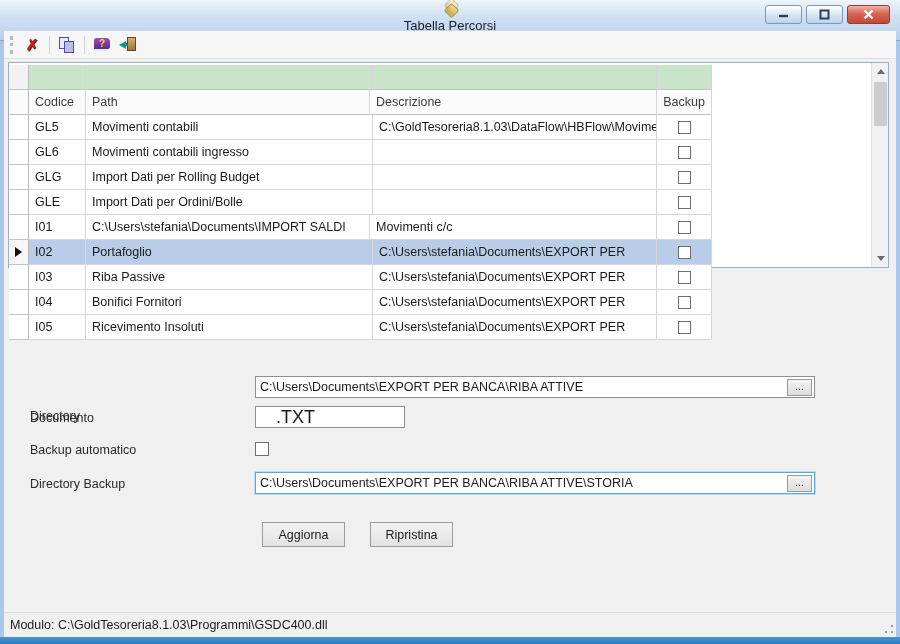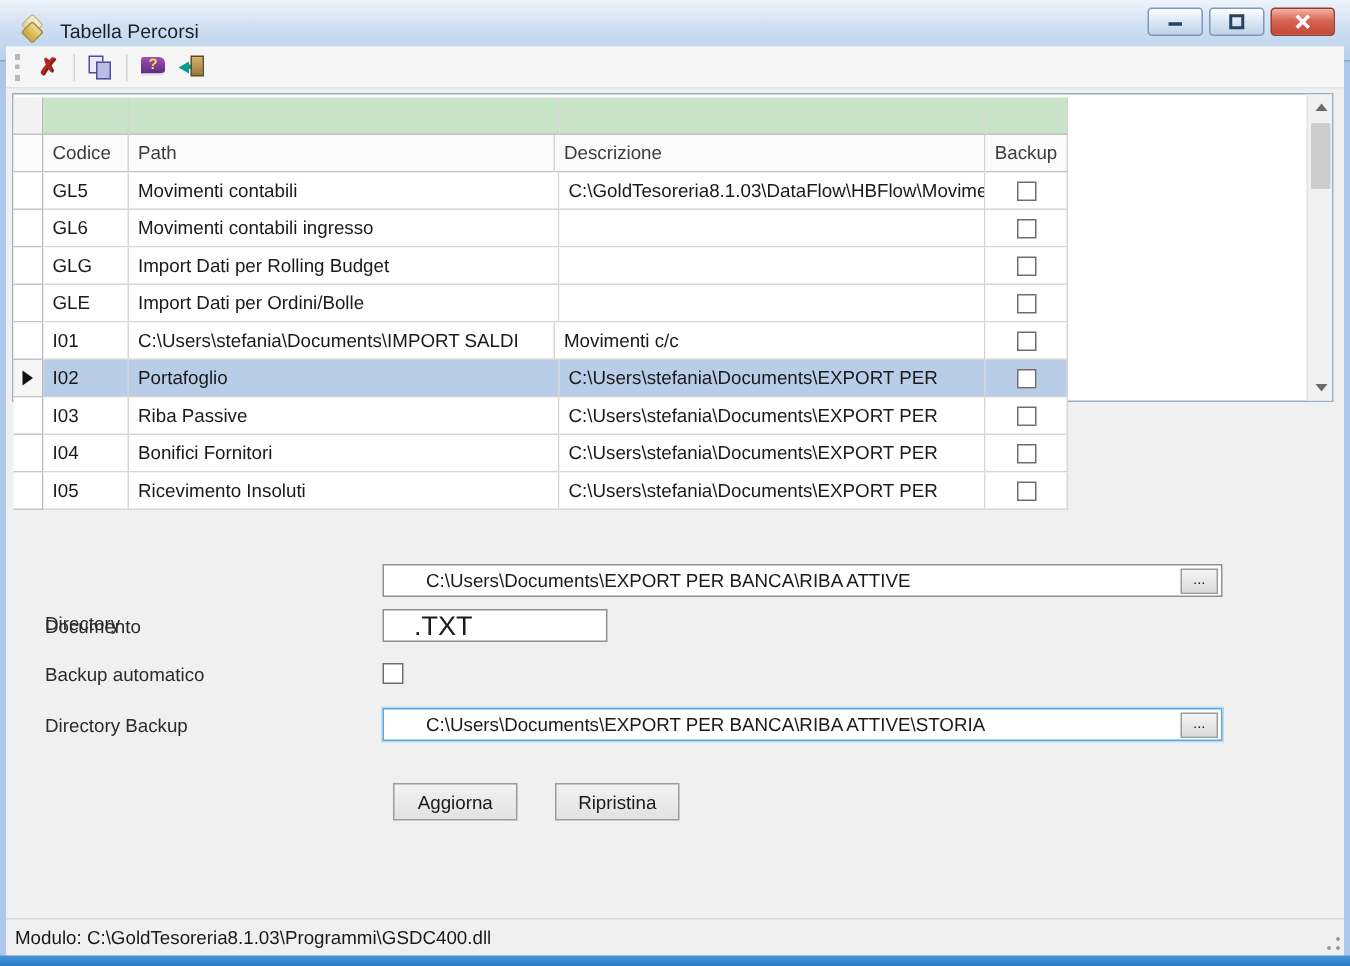--- a/index.html
+++ b/index.html
@@ -6,21 +6,21 @@
   *{box-sizing:border-box;}
   .window{
     position:relative;width:900px;height:644px;overflow:hidden;
     font-family:"Liberation Sans",sans-serif;background:#abc8ea;
     font-size:12.5px;color:#1a1a1a;
   }
   
   .titlebar{
     position:absolute;top:0;left:0;right:0;height:41px;
     background:linear-gradient(#eef4fc,#cfdff2 45%,#b9d0ea);
-    border-bottom:1px solid #8aa6c4;display:flex;align-items:center;
+    border-bottom:1px solid #8aa6c4;display:flex;align-items:center;flex-direction:column;
   }
   .app-icon{position:relative;width:20px;height:18px;margin:0 8px 0 12px;}
   .diamond{position:absolute;width:11px;height:11px;transform:rotate(45deg);border-radius:2px;}
   .diamond.back{left:4px;top:0;background:linear-gradient(#f6f0da,#ddd2a8);border:1px solid #c9bb8a;}
   .diamond.front{left:4px;top:5px;background:linear-gradient(#eed98c,#c9a73e);border:1px solid #a8893a;}
   .title-text{font-size:13px;color:#18202c;}
   .win-controls{position:absolute;right:10px;top:5px;display:flex;gap:4px;}
   .win-btn{
     width:37px;height:19px;border-radius:3px;border:1px solid #7e99b8;
     display:flex;align-items:center;justify-content:center;
@@ -72,21 +72,21 @@
   .vscroll{position:absolute;top:0;right:0;bottom:0;width:17px;background:#f1f1f1;border-left:1px solid #e3e3e3;}
   .sarrow{position:absolute;left:0;width:17px;height:17px;display:flex;align-items:center;justify-content:center;}
   .sarrow.up{top:0;} .sarrow.down{bottom:0;}
   .tri-up{width:0;height:0;border-left:4px solid transparent;border-right:4px solid transparent;border-bottom:5px solid #6a6a6a;}
   .tri-down{width:0;height:0;border-left:4px solid transparent;border-right:4px solid transparent;border-top:5px solid #6a6a6a;}
   .sthumb{position:absolute;left:2px;top:19px;width:13px;height:44px;background:#cdcdcd;border-radius:1px;}
   
   .flabel{position:absolute;left:26px;color:#2a2a2a;}
   .fieldbox{position:absolute;left:251px;width:560px;height:22px;border:1px solid #8f8f8f;background:#fff;display:flex;align-items:center;}
   .fieldbox.focused{border-color:#5aa7e0;box-shadow:0 0 0 1px #bcdcf4;}
-  .fieldbox input{flex:1;border:none;outline:none;height:36px;font-family:"Liberation Sans",sans-serif;font-size:12.5px;padding:11px 4px;background:transparent;color:#1a1a1a;min-width:0;margin-left:24px;}
+  .fieldbox input{flex:1;border:none;outline:none;height:36px;font-family:"Liberation Sans",sans-serif;font-size:12.5px;padding:11px 4px;background:transparent;color:#1a1a1a;min-width:0;}
   .browse{width:25px;height:17px;margin-right:2px;background:linear-gradient(#f4f4f4,#dcdcdc);border:1px solid #9a9a9a;font-size:10px;line-height:8px;text-align:center;padding:0;color:#222;}
   .shortfield{position:absolute;left:251px;width:150px;height:22px;border:1px solid #8f8f8f;background:#fff;}
   .shortfield input{width:100%;height:100%;border:none;outline:none;font-family:"Liberation Sans",sans-serif;font-size:18px;padding:0 20px;background:transparent;color:#1a1a1a;}
   .fcheck{position:absolute;left:251px;width:14px;height:14px;border:1px solid #6e6e6e;background:#fff;}
   .pushbtn{position:absolute;width:83px;height:25px;background:linear-gradient(#f2f2f2,#e2e2e2);border:1px solid #9c9c9c;font-family:"Liberation Sans",sans-serif;font-size:12.5px;color:#1a1a1a;}
   
   .statusbar{position:absolute;left:0;right:0;bottom:0;height:25px;background:#f0f0f0;border-top:1px solid #dadada;display:flex;align-items:center;padding-left:6px;}
   .resize-grip{position:absolute;right:2px;bottom:3px;width:10px;height:10px;
     background:radial-gradient(circle at 8px 2px,#9a9a9a 1px,transparent 1.5px),
                radial-gradient(circle at 8px 8px,#9a9a9a 1px,transparent 1.5px),

